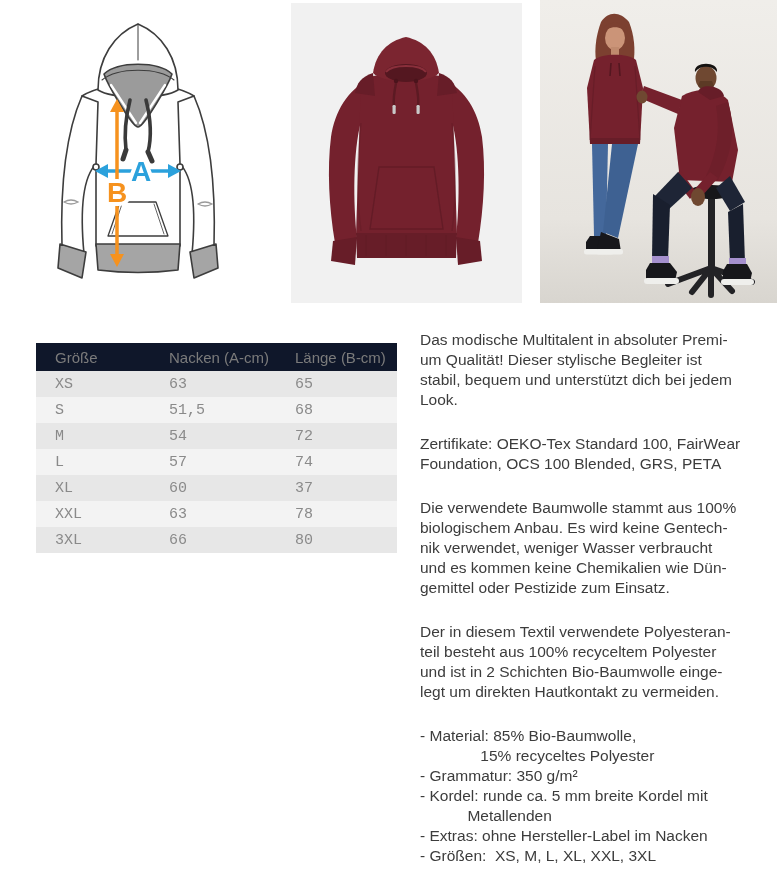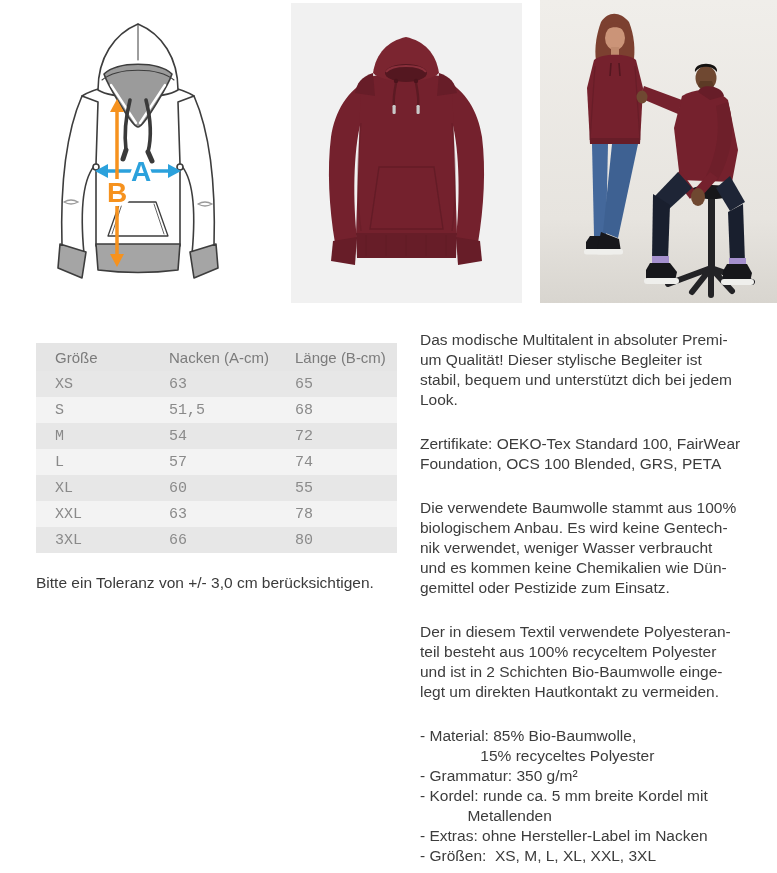--- a/index.html
+++ b/index.html
@@ -6,21 +6,21 @@
   .page{position:relative;width:777px;height:873px;background:#ffffff;overflow:hidden;
         font-family:"Liberation Sans","DejaVu Sans",sans-serif;}
   figure{margin:0;padding:0;position:absolute;}
   #size-guide{left:18px;top:6px;width:254px;height:300px;}
   #product-photo{left:291px;top:3px;width:231px;height:300px;}
   #models-photo{left:540px;top:0px;width:237px;height:303px;}
   svg{display:block;}
 
   .size-table{position:absolute;left:36px;top:343px;width:337px;border-collapse:collapse;
               font-size:15px;color:#8a8a8a;table-layout:fixed;}
-  .size-table th{font-weight:normal;color:#7b7b7b;text-align:left;height:26px;background:#e5e5e5;}
+  .size-table th{font-weight:normal;color:#7b7b7b;text-align:left;height:26px;background:#0f172a;}
   .size-table td{height:24px;font-family:Liberation Mono, monospace;}
   .size-table th:first-child,.size-table td:first-child{padding-left:19px;width:112px;}
   .size-table th:nth-child(2),.size-table td:nth-child(2){width:124px;}
   .size-table th:nth-child(3),.size-table td:nth-child(3){width:101px;}
   .size-table tbody tr:nth-child(odd){background:#e7e7e7;}
   .size-table tbody tr:nth-child(even){background:#f3f3f3;}
 
   .tolerance{position:absolute;left:36px;top:574px;font-size:15.5px;color:#3a3a3a;}
 
   .description{position:absolute;left:420px;top:330px;width:360px;font-size:15.5px;
@@ -211,36 +211,35 @@
         <td>72</td>
       </tr>
       <tr>
         <td>L</td>
         <td>57</td>
         <td>74</td>
       </tr>
       <tr>
         <td>XL</td>
         <td>60</td>
-        <td>55</td>
+        <td>37</td>
       </tr>
       <tr>
         <td>XXL</td>
         <td>63</td>
         <td>78</td>
       </tr>
       <tr>
         <td>3XL</td>
         <td>66</td>
         <td>80</td>
       </tr>
     </tbody>
   </table>
 
-  <div class="tolerance">Bitte ein Toleranz von +/- 3,0 cm berücksichtigen.</div>
 
   <div class="description">
     <p>Das modische Multitalent in absoluter Premi-
 um Qualität! Dieser stylische Begleiter ist
 stabil, bequem und unterstützt dich bei jedem
 Look.</p>
     <p>Zertifikate: OEKO-Tex Standard 100, FairWear
 Foundation, OCS 100 Blended, GRS, PETA</p>
     <p>Die verwendete Baumwolle stammt aus 100%
 biologischem Anbau. Es wird keine Gentech-

